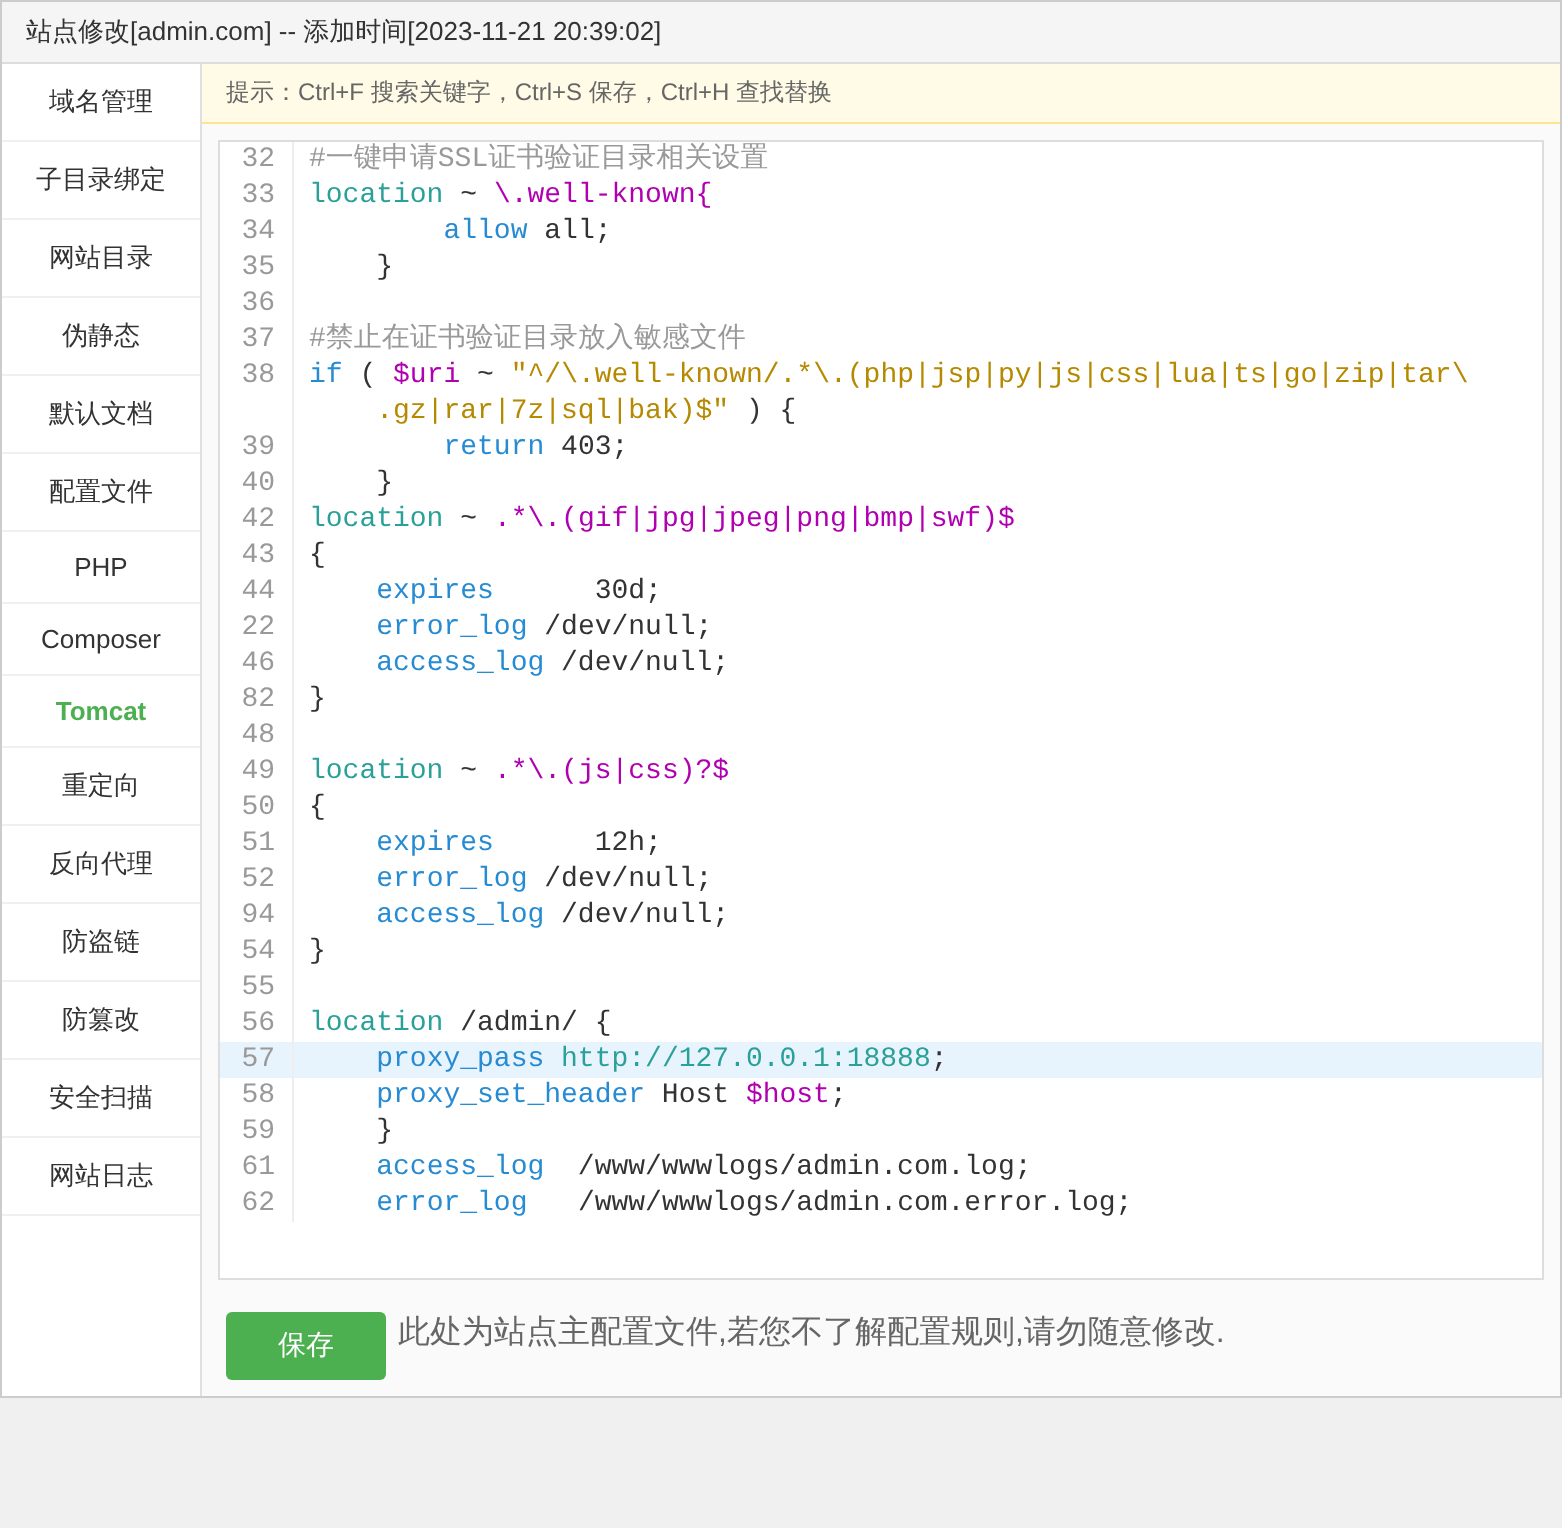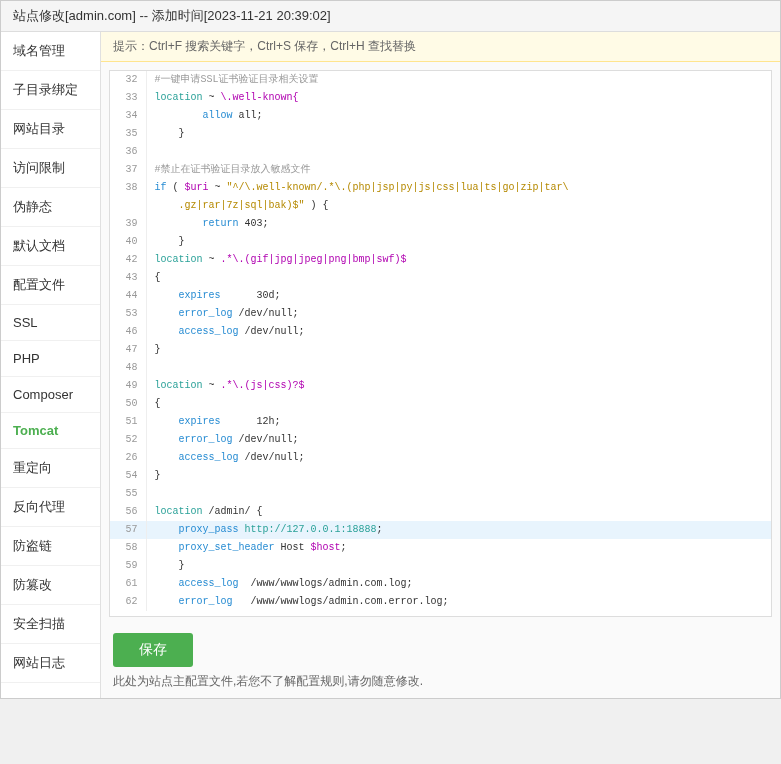--- a/index.html
+++ b/index.html
@@ -44,21 +44,21 @@
       flex-direction: column;
       flex-shrink: 0;
     }
 
     .sidebar-item {
       padding: 10px 12px;
       cursor: pointer;
       color: #333;
       font-size: 13px;
       border-bottom: 1px solid #f0f0f0;
-      text-align: left;
+      text-align: center;
     }
 
     .sidebar-item.active {
       color: #4CAF50;
       font-weight: bold;
     }
 
     .main-panel {
       flex: 1;
       display: flex;
@@ -76,21 +76,21 @@
       flex-shrink: 0;
     }
 
     .editor-container {
       flex: 1;
       overflow-y: auto;
       background: #fff;
       border: 1px solid #ddd;
       margin: 8px;
       font-family: "Courier New", Consolas, monospace;
-      font-size: 10px;
+      font-size: 14px;
     }
 
     .code-table {
       width: 100%;
       border-collapse: collapse;
     }
 
     .code-row {
       line-height: 18px;
     }
@@ -120,59 +120,56 @@
     .kw-green { color: #2aa198; }
     .kw-purple { color: #b000b0; }
     .kw-blue { color: #268bd2; }
     .kw-comment { color: #999; }
     .kw-string { color: #b58900; }
 
     .bottom-bar {
       padding: 8px 12px;
       flex-shrink: 0;
       display: flex;
-      flex-direction: column;
       gap: 6px;
     }
 
     .save-button {
       background: #4CAF50;
       color: white;
       border: none;
       padding: 8px 24px;
       font-size: 14px;
       cursor: pointer;
       border-radius: 3px;
       width: 80px;
     }
 
     .footer-note {
-      font-size: 12px;
+      font-size: 16px;
       color: #666;
     }
   </style>
 </head>
 <body>
 
 <div class="window">
   <div class="title-bar">
     <span>站点修改[admin.com] -- 添加时间[2023-11-21 20:39:02]</span>
   </div>
 
   <div class="content-area">
 
     <div class="sidebar">
       <div class="sidebar-item">域名管理</div>
       <div class="sidebar-item">子目录绑定</div>
       <div class="sidebar-item">网站目录</div>
-      <div class="sidebar-item">访问限制</div>
       <div class="sidebar-item">伪静态</div>
       <div class="sidebar-item">默认文档</div>
       <div class="sidebar-item">配置文件</div>
-      <div class="sidebar-item">SSL</div>
       <div class="sidebar-item">PHP</div>
       <div class="sidebar-item">Composer</div>
       <div class="sidebar-item active">Tomcat</div>
       <div class="sidebar-item">重定向</div>
       <div class="sidebar-item">反向代理</div>
       <div class="sidebar-item">防盗链</div>
       <div class="sidebar-item">防篡改</div>
       <div class="sidebar-item">安全扫描</div>
       <div class="sidebar-item">网站日志</div>
     </div>
@@ -231,29 +228,29 @@
             </tr>
             <tr class="code-row">
               <td class="line-num">43</td>
               <td class="line-code">{</td>
             </tr>
             <tr class="code-row">
               <td class="line-num">44</td>
               <td class="line-code">    <span class="kw-blue">expires</span>      30d;</td>
             </tr>
             <tr class="code-row">
-              <td class="line-num">53</td>
+              <td class="line-num">22</td>
               <td class="line-code">    <span class="kw-blue">error_log</span> /dev/null;</td>
             </tr>
             <tr class="code-row">
               <td class="line-num">46</td>
               <td class="line-code">    <span class="kw-blue">access_log</span> /dev/null;</td>
             </tr>
             <tr class="code-row">
-              <td class="line-num">47</td>
+              <td class="line-num">82</td>
               <td class="line-code">}</td>
             </tr>
             <tr class="code-row">
               <td class="line-num">48</td>
               <td class="line-code"></td>
             </tr>
             <tr class="code-row">
               <td class="line-num">49</td>
               <td class="line-code"><span class="kw-green">location</span> ~ <span class="kw-purple">.*\.(js|css)?$</span></td>
             </tr>
@@ -263,21 +260,21 @@
             </tr>
             <tr class="code-row">
               <td class="line-num">51</td>
               <td class="line-code">    <span class="kw-blue">expires</span>      12h;</td>
             </tr>
             <tr class="code-row">
               <td class="line-num">52</td>
               <td class="line-code">    <span class="kw-blue">error_log</span> /dev/null;</td>
             </tr>
             <tr class="code-row">
-              <td class="line-num">26</td>
+              <td class="line-num">94</td>
               <td class="line-code">    <span class="kw-blue">access_log</span> /dev/null;</td>
             </tr>
             <tr class="code-row">
               <td class="line-num">54</td>
               <td class="line-code">}</td>
             </tr>
             <tr class="code-row">
               <td class="line-num">55</td>
               <td class="line-code"></td>
             </tr>

